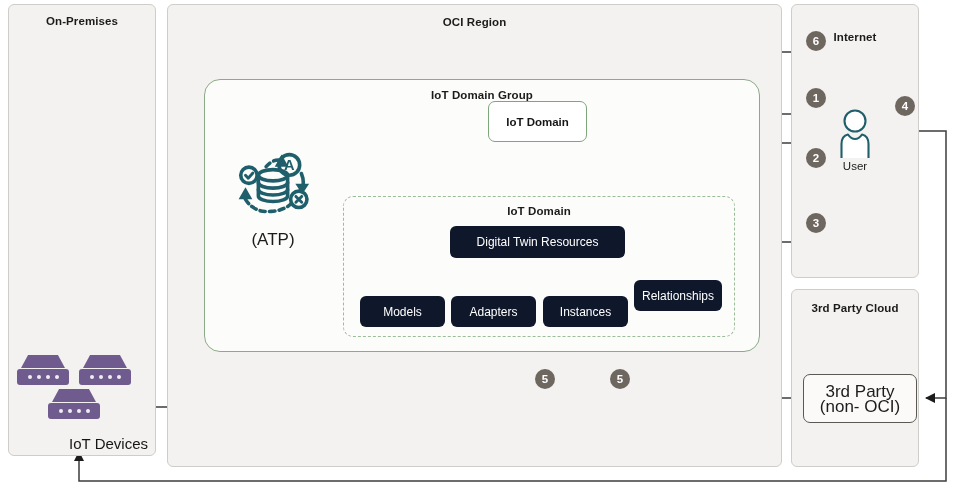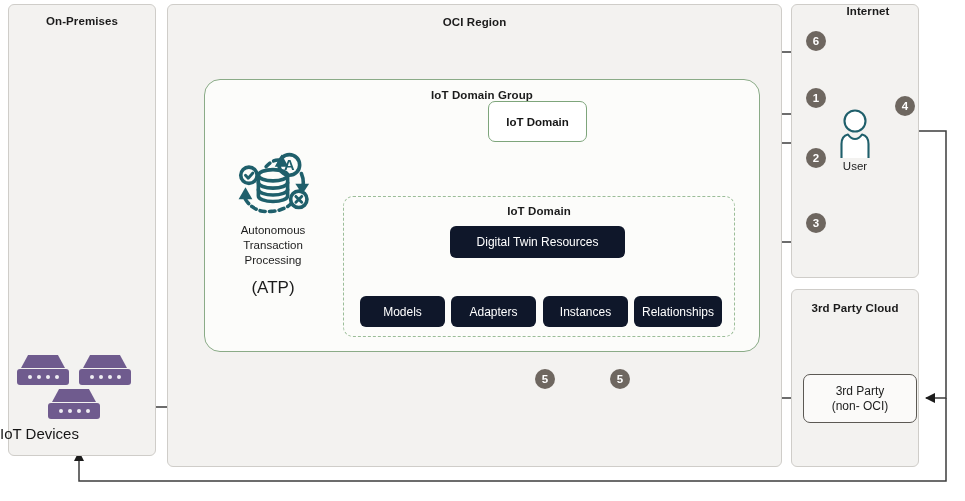--- a/index.html
+++ b/index.html
@@ -47,21 +47,21 @@
     background:#6f5b8e;
     clip-path:polygon(16% 0,84% 0,100% 100%,0 100%);
   }
   .dev-body{
     position:absolute;left:0;top:14px;width:52px;height:16px;
     background:#6f5b8e;border-radius:3px;
     display:flex;align-items:center;justify-content:center;gap:5px;
   }
   .dev-dot{width:4px;height:4px;border-radius:50%;background:#efeef3;}
   .devices-label{
-    text-align:left;font-size:15px;color:#161616;margin-top:6px;
+    text-align:right;font-size:15px;color:#161616;margin-top:16px;
   }
 
   
   #oci-region{left:167px;top:4px;width:615px;height:463px;}
   #oci-region .panel-title{top:11px;}
 
   #iot-domain-group{
     position:absolute;left:204px;top:79px;width:556px;height:273px;
     background:#fcfcfa;border:1px solid #8aab87;border-radius:16px;
     box-sizing:border-box;
@@ -91,46 +91,46 @@
     background:#0f172a;
     border-radius:6px;
     box-sizing:border-box;
     display:flex;align-items:center;justify-content:center;
     text-align:right;color:#ffffff;font-size:12px;line-height:14px;
   }
   #dtr-box{left:450px;top:226px;width:175px;height:32px;z-index:4;}
   #box-models{left:360px;top:296px;width:85px;height:31px;z-index:4;}
   #box-adapters{left:451px;top:296px;width:85px;height:31px;z-index:4;}
   #box-instances{left:543px;top:296px;width:85px;height:31px;z-index:4;}
-  #box-relationships{left:634px;top:296px;width:88px;height:31px;z-index:4;}
+  #box-relationships{left:634px;top:280px;width:88px;height:31px;z-index:4;}
 
   
   #atp{position:absolute;left:208px;top:146px;width:130px;}
   #atp-icon{margin:0 auto;width:86px;height:74px;display:block;}
   #atp-label{
     text-align:center;font-size:11.5px;color:#1c1c1c;line-height:15px;margin-top:3px;
   }
   #atp-abbr{text-align:center;font-size:17px;color:#1c1c1c;margin-top:10px;}
 
   
   #internet{left:791px;top:4px;width:128px;height:274px;}
-  #internet .panel-title{top:0;padding-left:13px;}
+  #internet .panel-title{top:26px;}
   #user{position:absolute;left:836px;top:108px;width:38px;}
   #user-icon{display:block;margin:0 auto;width:34px;height:50px;}
   #user-label{text-align:center;font-size:11.5px;color:#1c1c1c;margin-top:2px;}
 
   
   #third-cloud{left:791px;top:289px;width:128px;height:178px;}
   #third-cloud .panel-title{top:12px;}
   #third-party-box{
     position:absolute;left:803px;top:374px;width:114px;height:49px;
     background:#fbfaf9;border:1.3px solid #5c5954;border-radius:7px;
     box-sizing:border-box;
     display:flex;align-items:center;justify-content:center;
-    text-align:center;font-size:12px;color:#1d1d1d;line-height:15px;
+    text-align:center;font-size:17px;color:#1d1d1d;line-height:15px;
   }
 
   
   .badge{
     position:absolute;width:20px;height:20px;border-radius:50%;
     background:#6e6760;color:#ffffff;
     font-size:11.5px;font-weight:bold;
     display:flex;align-items:center;justify-content:center;
     box-sizing:border-box;z-index:8;
   }
@@ -259,25 +259,20 @@
         <path d="M83,32 q5,12 -1,20"></path>
         <path d="M18,62 q10,16 30,14 q14,-1 22,-8" stroke-dasharray="6,5"></path>
       </g>
       <g fill="#1f5f6b">
         <polygon points="60,10 68,24 52,24"></polygon>
         <polygon points="84,56 76,44 92,44"></polygon>
         <polygon points="18,48 26,62 10,62"></polygon>
         <text x="69" y="28" font-size="17" font-weight="bold" text-anchor="middle" font-family="Liberation Sans, sans-serif" fill="#1f5f6b">A</text>
       </g>
     </svg>
-    <div id="atp-label">
-      <div>Autonomous</div>
-      <div>Transaction</div>
-      <div>Processing</div>
-    </div>
     <div id="atp-abbr">(ATP)</div>
   </div>
 
   <div class="panel" id="internet">
     <div class="panel-title">Internet</div>
   </div>
 
   <div id="user">
     <svg id="user-icon" viewBox="0 0 34 50" xmlns="http://www.w3.org/2000/svg">
       <circle cx="17" cy="13" r="10.5" fill="#ffffff" stroke="#1f5f6b" stroke-width="2.1"></circle>

